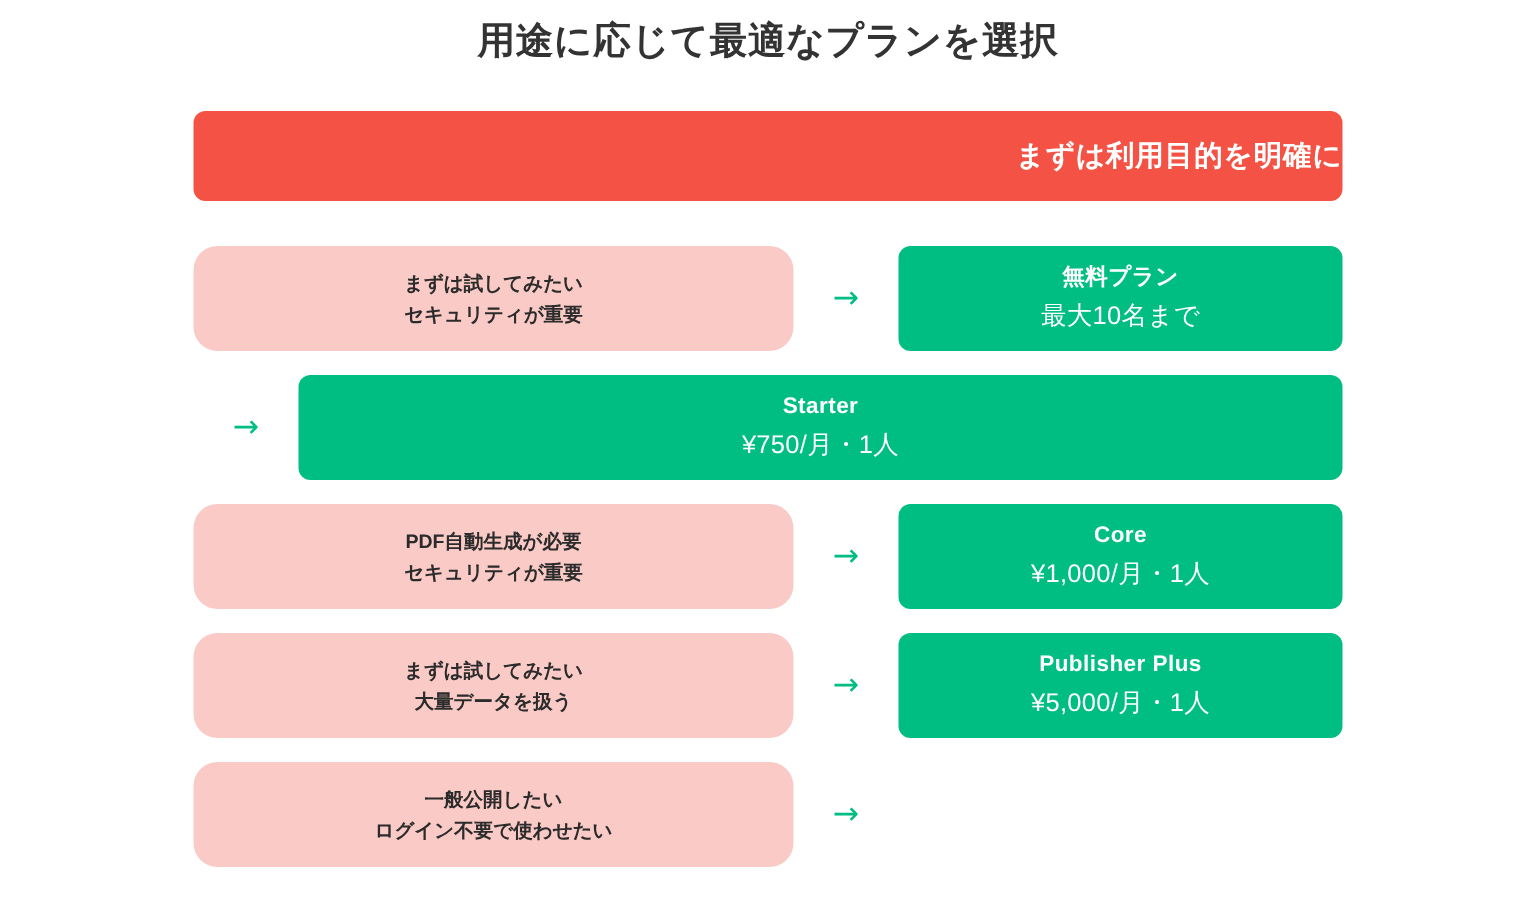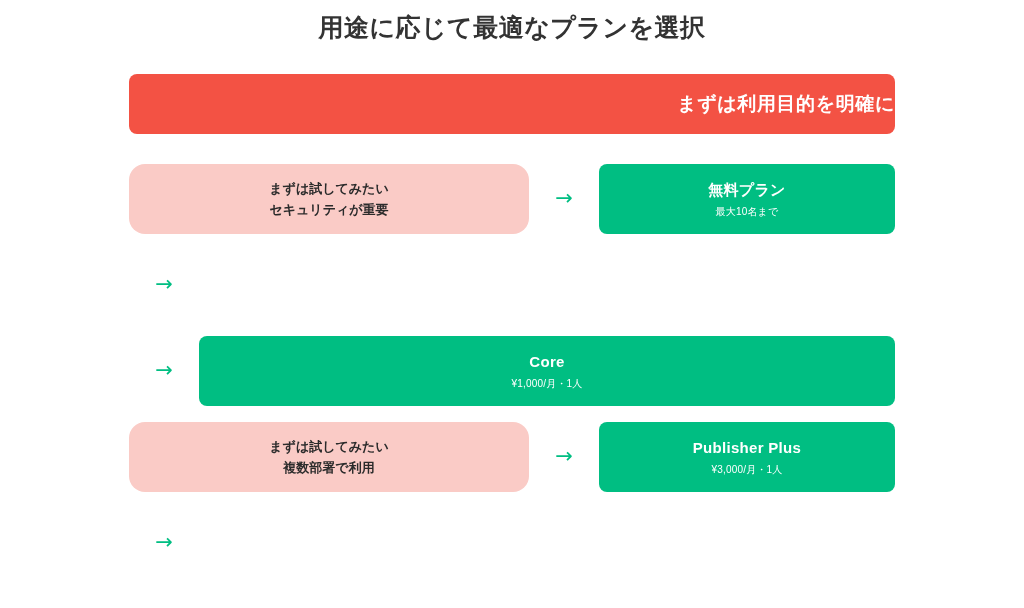--- a/index.html
+++ b/index.html
@@ -104,21 +104,21 @@
   }
 
   .plan-name {
     font-size: 15px;
     font-weight: bold;
     line-height: 1.3;
     letter-spacing: 0.3px;
   }
 
   .plan-detail {
-    font-size: 10px;
+    font-size: 17px;
     font-weight: normal;
     line-height: 1.3;
     margin-top: 5px;
     letter-spacing: 0.2px;
   }
 
   .need-line { display: block; }
 </style>
 </head>
 <body>
@@ -142,41 +142,53 @@
         </div>
         <div class="arrow-cell">→</div>
         <div class="plan-box">
           <span class="plan-name">無料プラン</span>
           <span class="plan-detail">最大10名まで</span>
         </div>
       </div>
 
       <div class="row">
         <div class="arrow-cell">→</div>
+        <div class="plan-box">
+          <span class="plan-name">Starter</span>
+          <span class="plan-detail">¥750/月・1人</span>
+        </div>
       </div>
 
       <div class="row">
+        <div class="need-box">
+          <span class="need-line">PDF自動生成が必要</span>
+          <span class="need-line">セキュリティが重要</span>
+        </div>
         <div class="arrow-cell">→</div>
         <div class="plan-box">
           <span class="plan-name">Core</span>
           <span class="plan-detail">¥1,000/月・1人</span>
         </div>
       </div>
 
       <div class="row">
         <div class="need-box">
           <span class="need-line">まずは試してみたい</span>
-          <span class="need-line">複数部署で利用</span>
+          <span class="need-line">大量データを扱う</span>
         </div>
         <div class="arrow-cell">→</div>
         <div class="plan-box">
           <span class="plan-name">Publisher Plus</span>
-          <span class="plan-detail">¥3,000/月・1人</span>
+          <span class="plan-detail">¥5,000/月・1人</span>
         </div>
       </div>
 
       <div class="row">
+        <div class="need-box">
+          <span class="need-line">一般公開したい</span>
+          <span class="need-line">ログイン不要で使わせたい</span>
+        </div>
         <div class="arrow-cell">→</div>
       </div>
 
     </div>
   </div>
 </div>
 
 </body></html>

